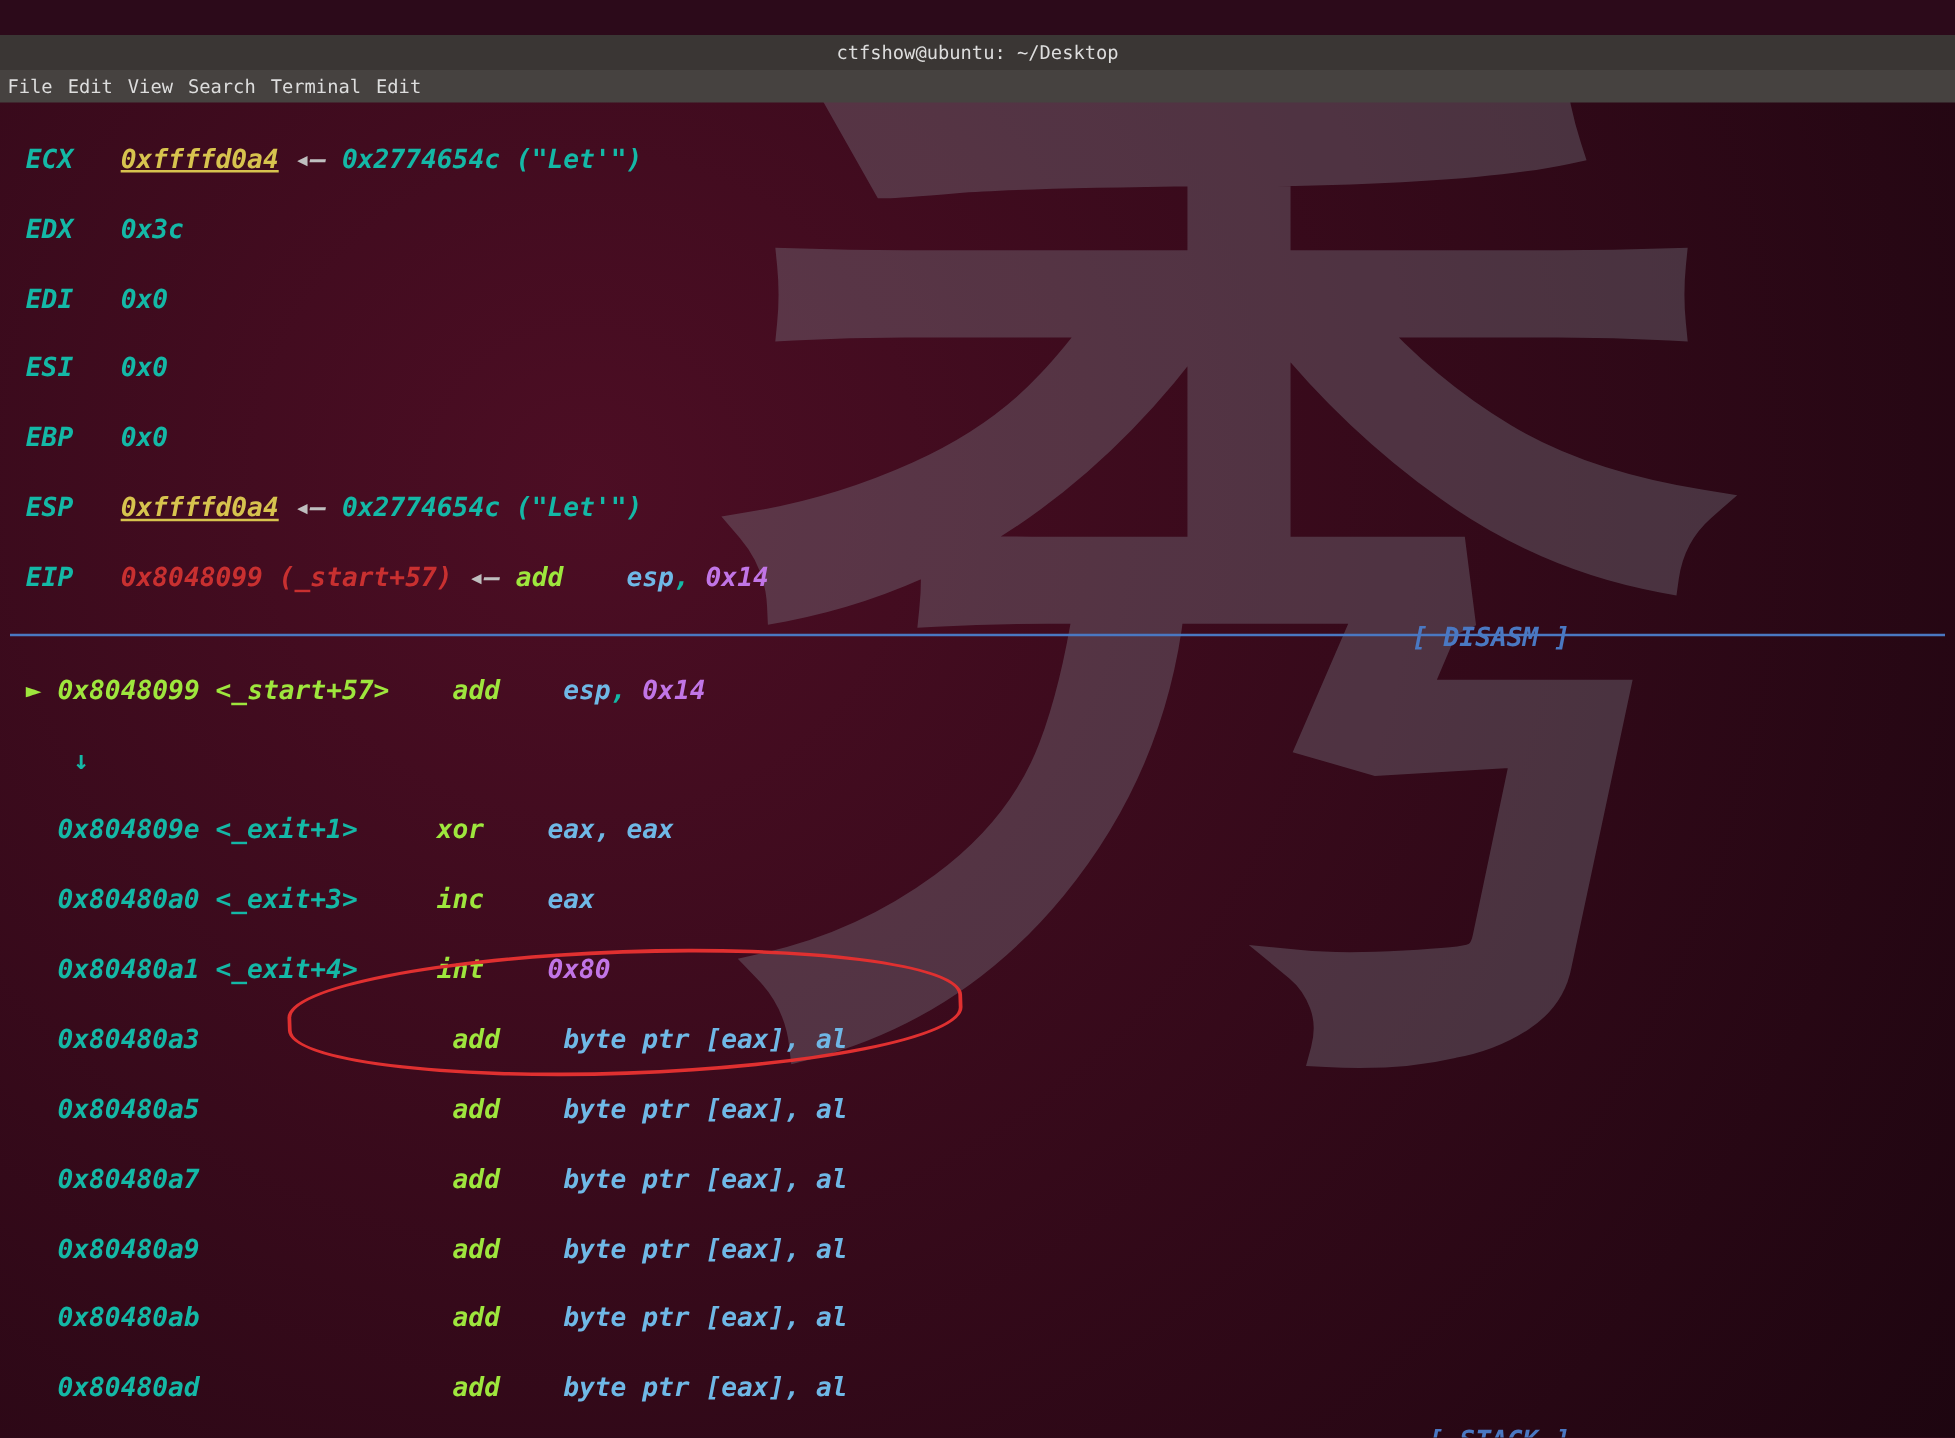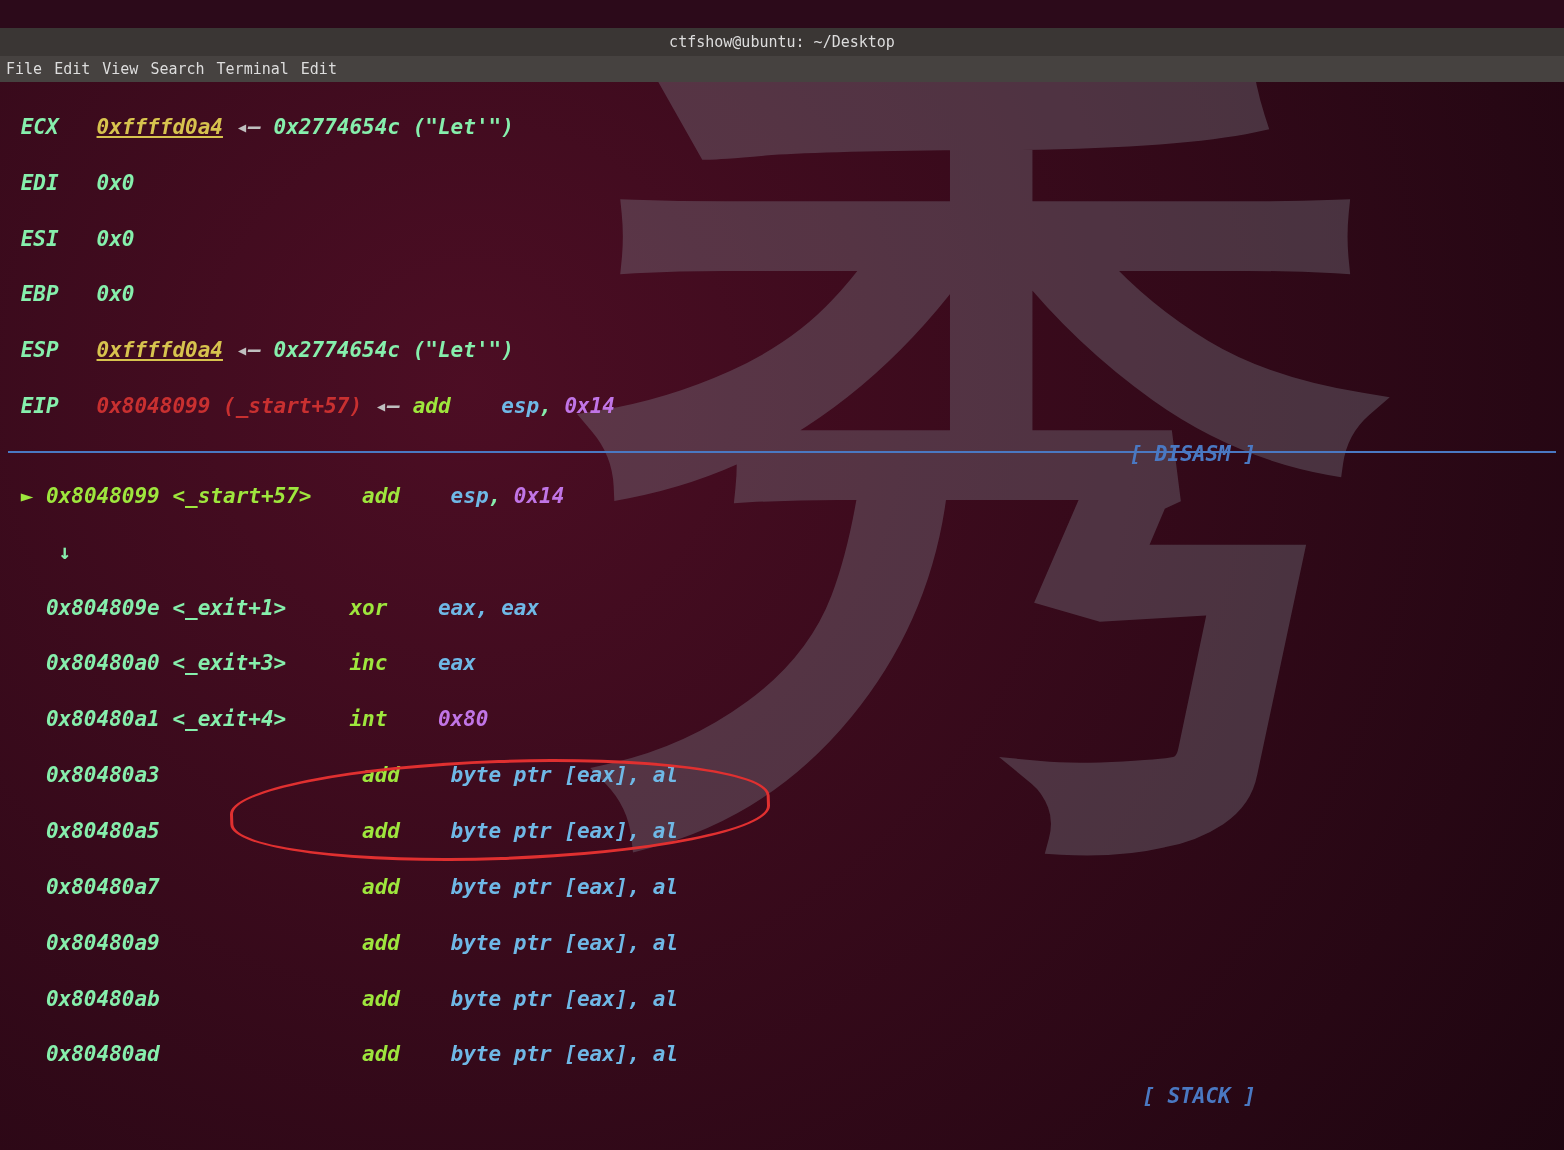--- a/index.html
+++ b/index.html
@@ -64,21 +64,21 @@
   }
   .menuitem { cursor: default; }
   .term {
     position: relative;
     z-index: 2;
     padding: 4px 8px;
     white-space: pre;
     line-height: 1.33;
   }
   .row { display: block; }
-  .white { color: #86efac; }
+  .white { color: #14b8a6; }
   .grey  { color: #bfbfbf; }
   .yellow { color: #d7c34e; text-decoration: underline; text-align: right; }
   .red   { color: #c83030; }
   .green { color: #9ee63d; }
   .cyan  { color: #6fb8e6; }
   .magenta { color: #c175e6; }
   .hline {
     border-top: 2px solid #4a78c2;
     margin: 2px 0;
   }
@@ -116,20 +116,21 @@
   <span class="menuitem">View</span>
   <span class="menuitem">Search</span>
   <span class="menuitem">Terminal</span>
   <span class="menuitem">Edit</span>
 </div>
 
 <div class="watermark">秀</div>
 
 <div class="term">
 <span class="row"> <span class="white">ECX</span>   <span class="yellow">0xffffd0a4</span> <span class="grey">◂—</span> <span class="white">0x2774654c</span> <span class="white">("Let'")</span></span>
+<span class="row"> <span class="white">EDX</span>   <span class="white">0x3c</span></span>
 <span class="row"> <span class="white">EDI</span>   <span class="white">0x0</span></span>
 <span class="row"> <span class="white">ESI</span>   <span class="white">0x0</span></span>
 <span class="row"> <span class="white">EBP</span>   <span class="white">0x0</span></span>
 <span class="row"> <span class="white">ESP</span>   <span class="yellow">0xffffd0a4</span> <span class="grey">◂—</span> <span class="white">0x2774654c</span> <span class="white">("Let'")</span></span>
 <span class="row"> <span class="white">EIP</span>   <span class="red">0x8048099</span> <span class="red">(_start+57)</span> <span class="grey">◂—</span> <span class="green">add</span>    <span class="cyan">esp</span><span class="white">, </span><span class="magenta">0x14</span></span>
 <div class="hline"></div><div class="section-label">[ DISASM ]</div>
 <span class="row"> <span class="green">►</span> <span class="green">0x8048099</span> <span class="green">&lt;_start+57&gt;</span>    <span class="green">add</span>    <span class="cyan">esp</span><span class="white">, </span><span class="magenta">0x14</span></span>
 <span class="row">    <span class="white">↓</span></span>
 <span class="row">   <span class="white">0x804809e</span> <span class="white">&lt;_exit+1&gt;</span>     <span class="green">xor</span>    <span class="cyan">eax, eax</span></span>
 <span class="row">   <span class="white">0x80480a0</span> <span class="white">&lt;_exit+3&gt;</span>     <span class="green">inc</span>    <span class="cyan">eax</span></span>

